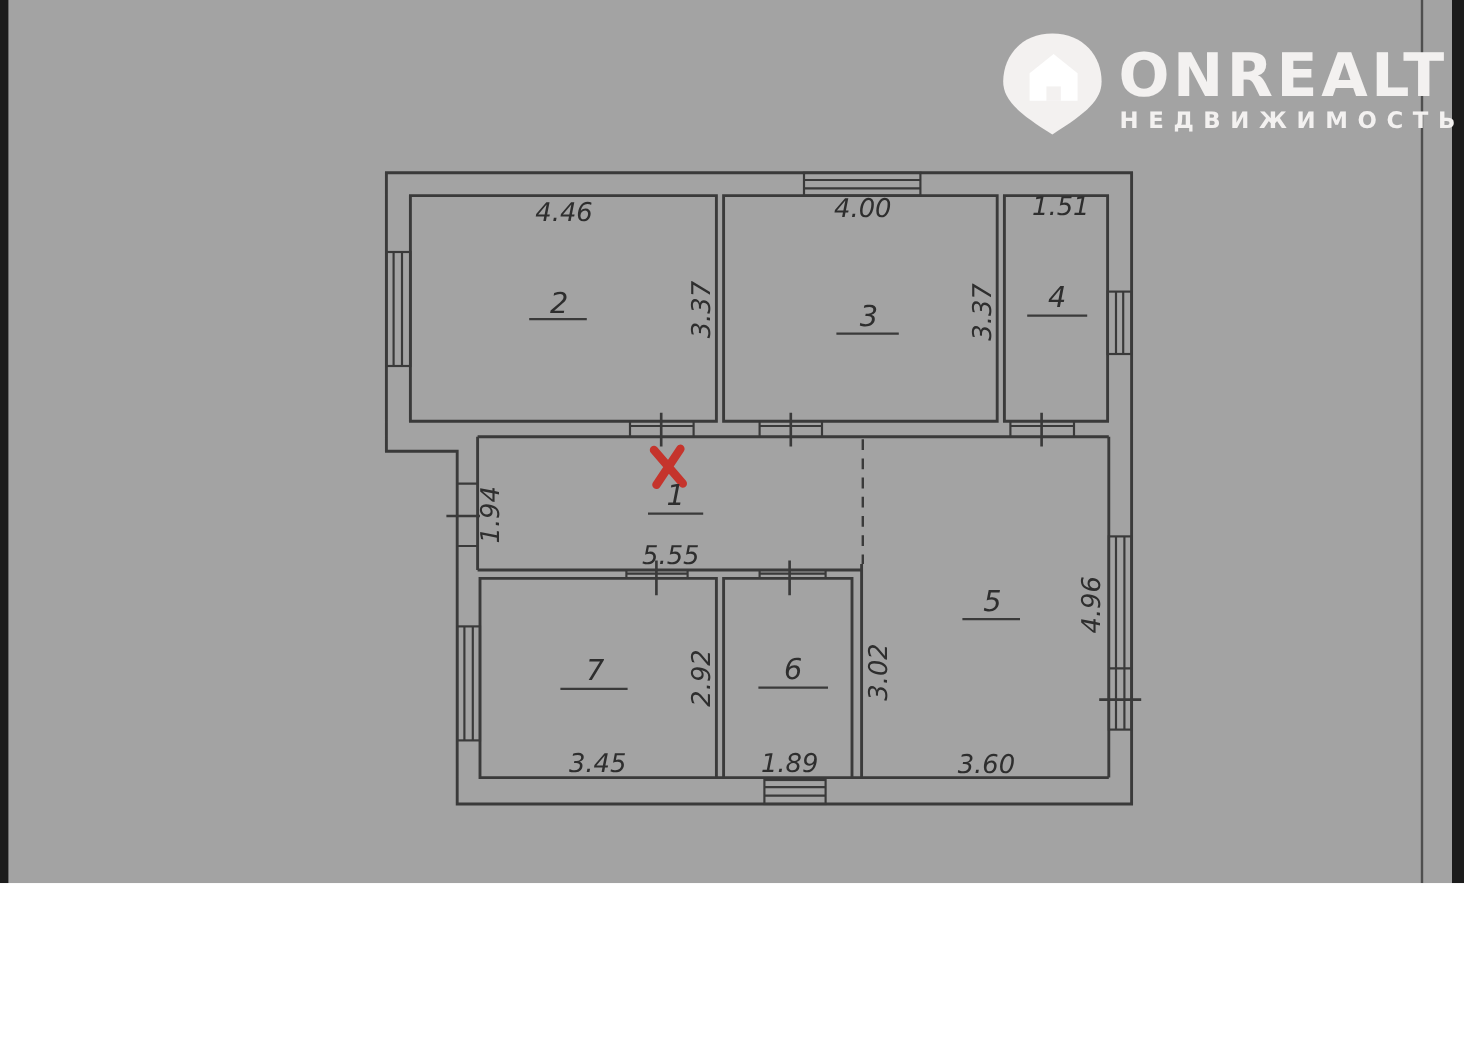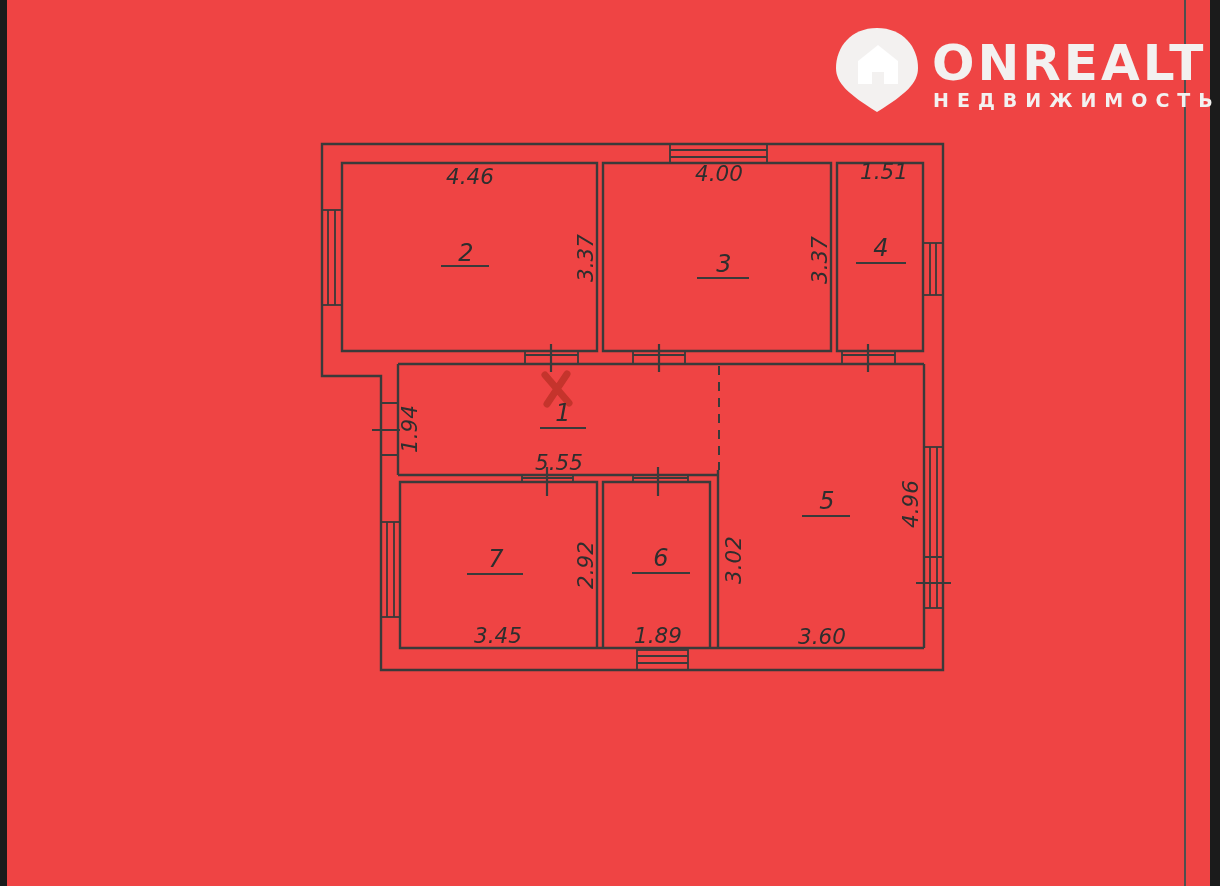--- a/index.html
+++ b/index.html
@@ -1,16 +1,16 @@
 <!DOCTYPE html>
 <html><head>
 <meta charset="utf-8">
 <style>
   html,body{margin:0;padding:0;background:#ffffff;}
-  #page{position:relative;width:1220px;height:886px;background:#ef4444;overflow:hidden;
+  #page{position:relative;width:1220px;height:736px;background:#a3a3a3;overflow:hidden;
         font-family:"DejaVu Sans",sans-serif;}
   .bar{position:absolute;top:0;bottom:0;background:#1b1b1b;}
   #bar-left{left:0;width:7px;}
   #bar-right{right:0;width:10px;}
   #edge-line{position:absolute;top:0;bottom:0;left:1184px;width:2px;background:#4f4f4f;}
   #plan-svg{position:absolute;left:0;top:0;width:1220px;height:886px;}
   text{font-family:"DejaVu Sans",sans-serif;}
   .dim{font-style:italic;font-size:21.5px;}
   .roomnum{font-style:italic;font-size:24px;}
   .brand{font-weight:bold;font-size:50px;letter-spacing:3px;}

